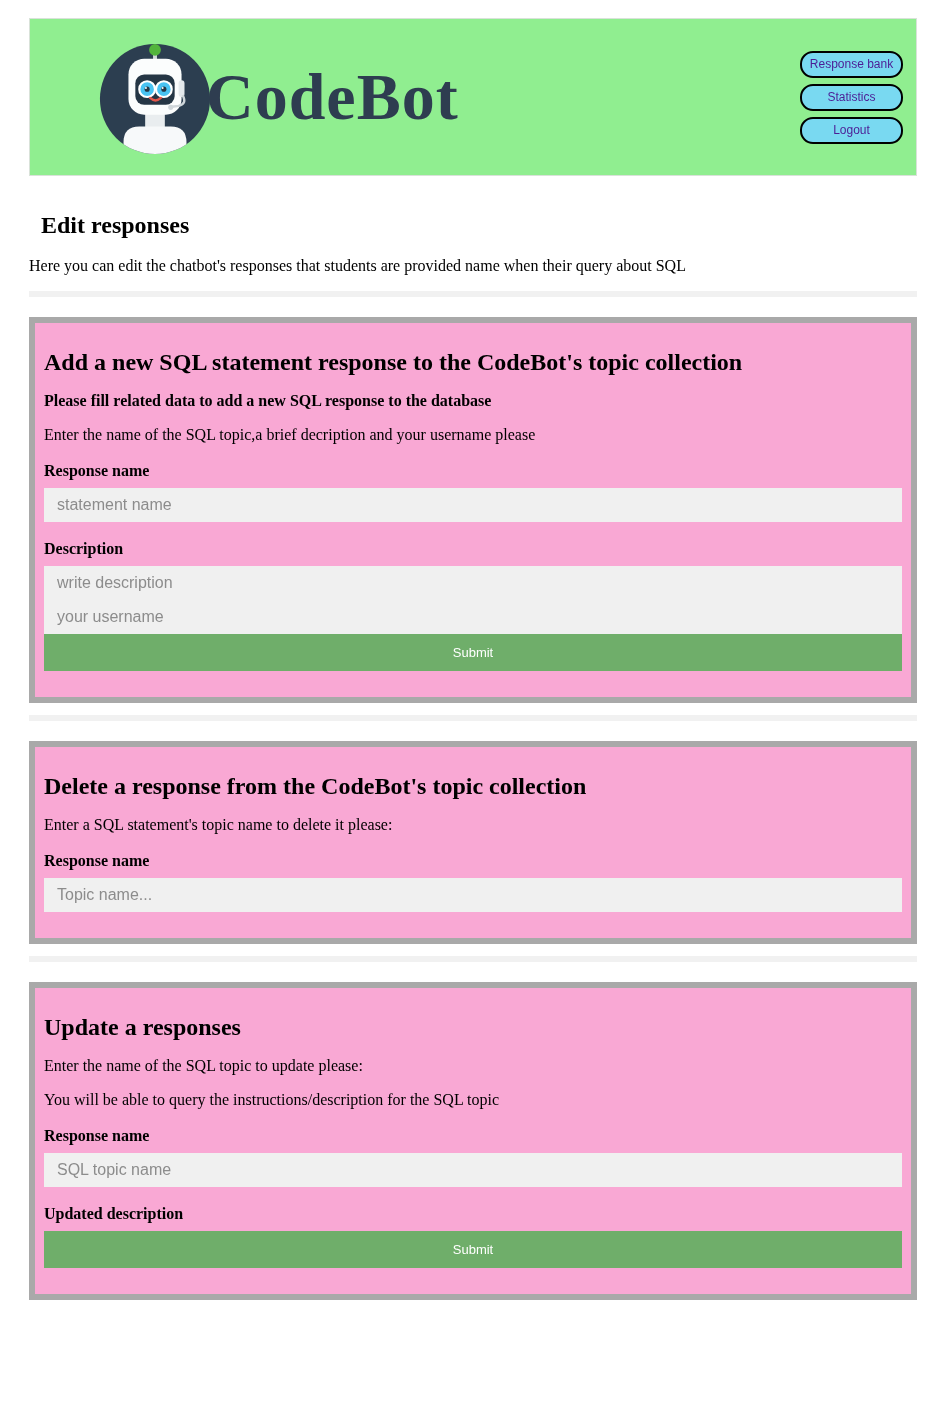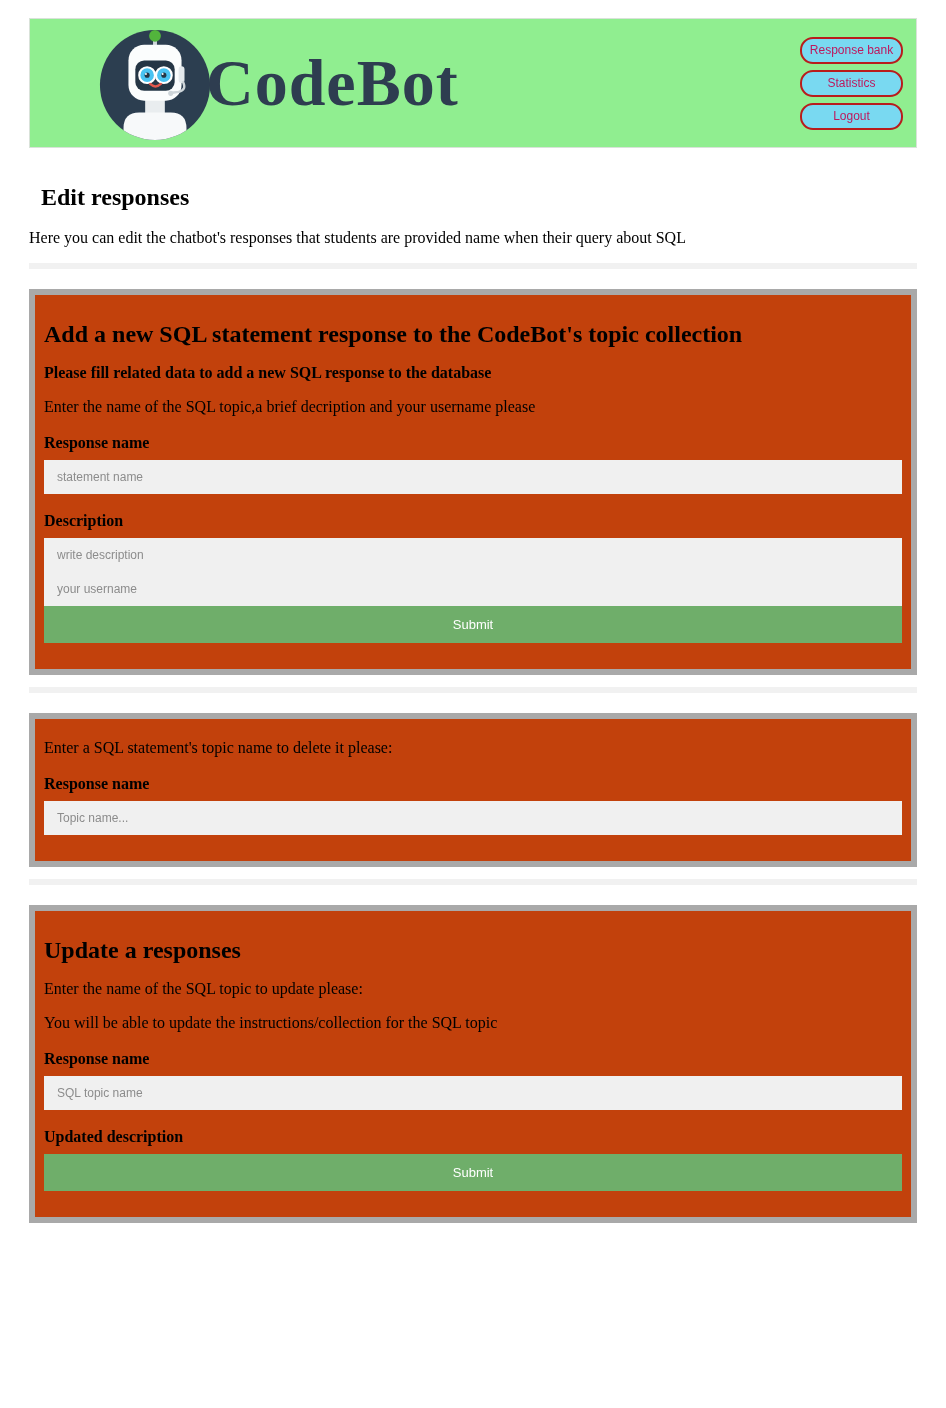--- a/index.html
+++ b/index.html
@@ -8,21 +8,21 @@
     width: 946px;
     font-family: "Liberation Serif", serif;
     color: #000;
   }
   .page-wrap { padding: 18px 29px 0; }
 
   
   .navbar {
     background: #90ee90;
     border: 1px solid #d9e2d9;
-    height: 130px;
+    height: 158px;
     display: flex;
     align-items: center;
     padding: 0 13px 0 66px;
   }
   .brand { display: flex; align-items: center; }
   .brand-logo { width: 118px; height: 118px; display: block; }
   .brand-title {
     font-family: "Liberation Serif", serif;
     font-weight: bold;
     font-size: 66px;
@@ -34,25 +34,25 @@
   .nav-buttons {
     margin-left: auto;
     display: flex;
     flex-direction: column;
     gap: 6px;
   }
   .nav-btn {
     width: 103px;
     height: 27px;
     background: #79d9f1;
-    border: 2px solid #b91c1c;
+    border: 2px solid #000000;
     border-radius: 13px;
     font-family: "Liberation Sans", sans-serif;
     font-size: 12px;
-    color: #be185d;
+    color: #4c1d95;
     cursor: pointer;
     padding: 0;
   }
 
   
   .page-title {
     font-size: 24px;
     font-weight: bold;
     margin: 36px 12px 18px;
   }
@@ -63,21 +63,21 @@
   hr.divider {
     border: 0;
     height: 6px;
     background: #f1f1f1;
     margin: 12px 0 20px;
   }
 
   
   .card {
     border: 6px solid #a9a9a9;
-    background: #c2410c;
+    background: #f9a8d4;
     padding: 4px 9px 26px;
   }
   .card h2 {
     font-size: 24px;
     font-weight: bold;
     margin: 22px 0 10px;
   }
   .card .note-bold {
     font-size: 16px;
     font-weight: bold;
@@ -95,21 +95,21 @@
   }
   .text-input {
     display: block;
     width: 100%;
     height: 34px;
     background: #f0f0f0;
     border: none;
     outline: none;
     padding: 0 13px;
     font-family: "Liberation Sans", sans-serif;
-    font-size: 12px;
+    font-size: 16px;
     color: #333;
   }
   .text-input::placeholder { color: #8c8c8c; }
   .action-btn {
     display: block;
     width: 100%;
     height: 37px;
     background: #6fae6a;
     border: none;
     color: #ffffff;
@@ -176,33 +176,34 @@
     <input class="text-input" type="text" placeholder="write description" style="">
 
     <input class="text-input" type="text" placeholder="your username" style="">
 
     <button class="action-btn">Submit</button>
   </div>
 
   <hr class="divider">
 
   <div class="card">
+    <h2>Delete a response from the CodeBot's topic collection</h2>
     <p class="note">Enter a SQL statement's topic name to delete it please:</p>
 
     <label class="field-label">Response name</label>
     <input class="text-input" type="text" placeholder="Topic name..." style="">
 
   </div>
 
   <hr class="divider">
 
   <div class="card">
     <h2>Update a responses</h2>
     <p class="note">Enter the name of the SQL topic to update please:</p>
-    <p class="note">You will be able to update the instructions/collection for the SQL topic</p>
+    <p class="note">You will be able to query the instructions/description for the SQL topic</p>
 
     <label class="field-label">Response name</label>
     <input class="text-input" type="text" placeholder="SQL topic name" style="">
 
     <label class="field-label">Updated description</label>
 
     <button class="action-btn">Submit</button>
   </div>
 
 </div>

